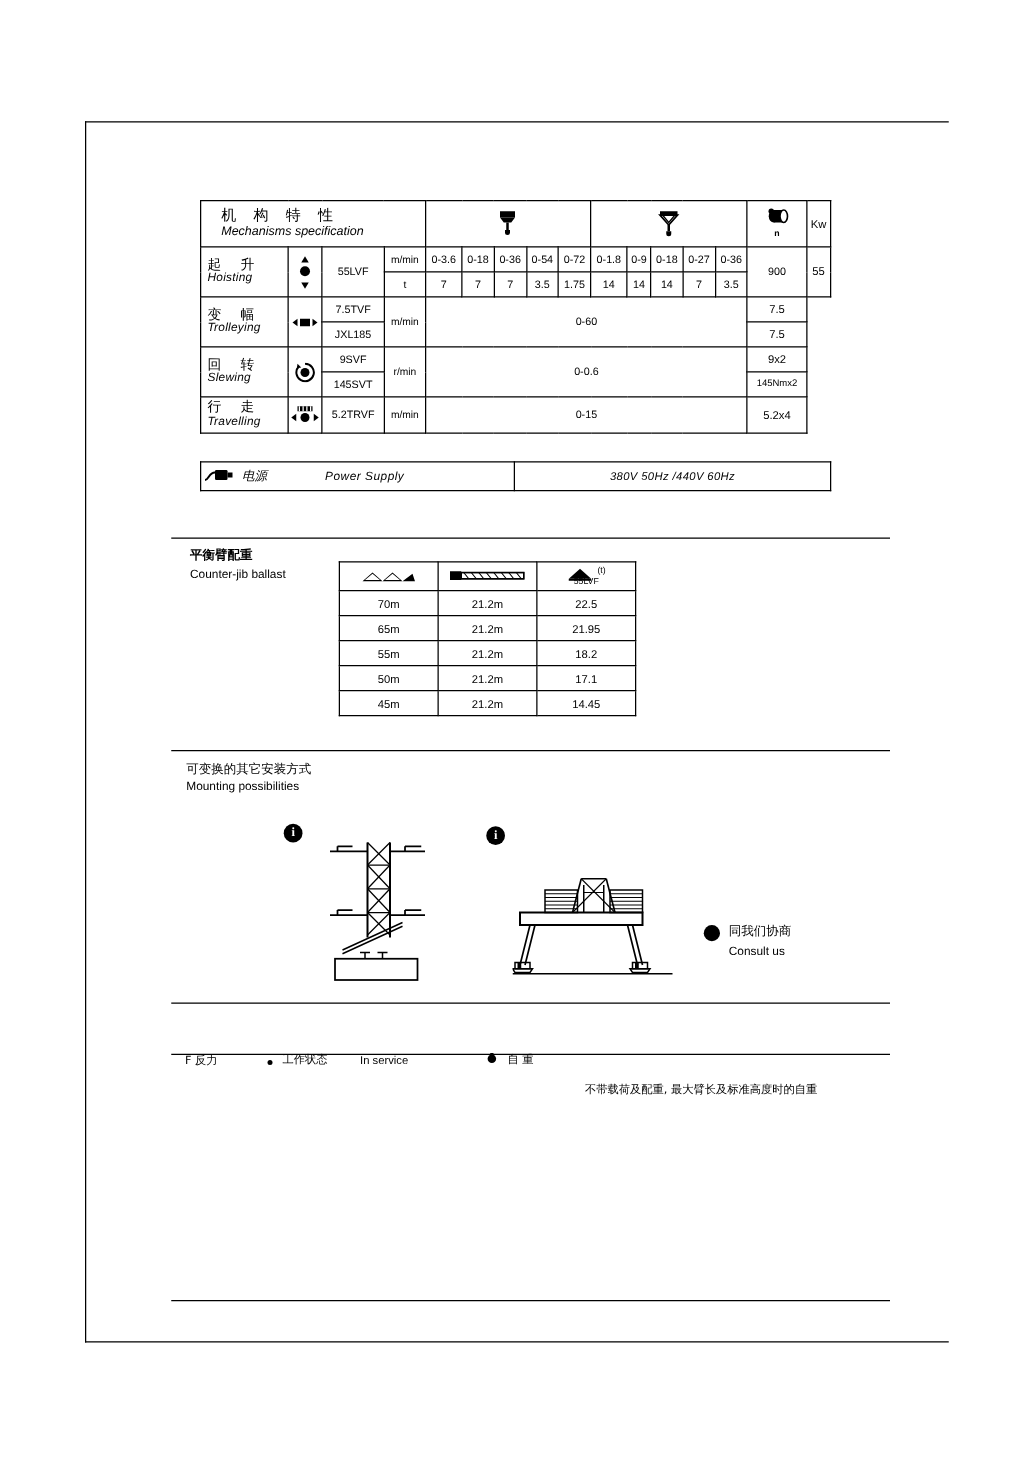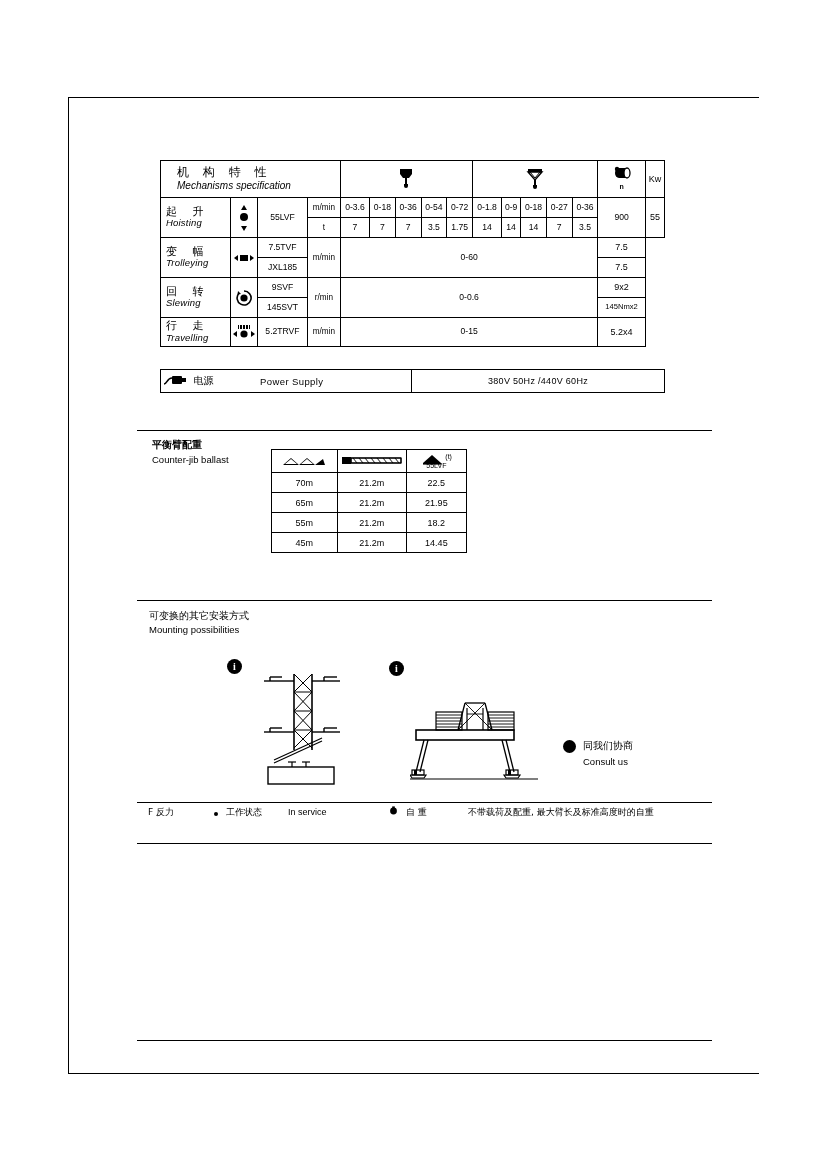--- a/index.html
+++ b/index.html
@@ -35,66 +35,66 @@
   .val{font-size:8.6px;}
   .kwcol{font-size:9px;}
 
   
   .icn{width:26px;}
   svg{display:block;margin:0 auto;}
 
   
   .pwr-wrap{position:absolute;left:160px;top:369px;}
   table.pwr{width:505px;font-size:9px;}
-  table.pwr td{height:22px;}
+  table.pwr td{height:22px;font-style:italic;}
   .pwr-l{width:250px;text-align:left;}
   .pwr-l .pl-ico{display:inline-block;width:30px;vertical-align:middle;}
   .pwr-l .pl-cn{display:inline-block;width:64px;font-size:10px;font-family:"DejaVu Sans",sans-serif;vertical-align:middle;}
   .pwr-l .pl-en{display:inline-block;font-size:9.5px;letter-spacing:0.4px;vertical-align:middle;}
   .pwr-l .pl-kva{display:inline-block;width:30px;text-align:center;font-size:9px;vertical-align:middle;}
   .pwr-v{font-size:9px;letter-spacing:0.3px;}
 
   
   .divider{position:absolute;height:0;border-top:1.3px solid #000;}
 
   
   .bal-label{position:absolute;left:152px;top:438px;font-size:9.5px;line-height:1.45;}
   .bal-label .cn{font-size:10px;font-weight:bold;font-family:"DejaVu Sans",sans-serif;display:block;}
   .bal-label .en{display:block;}
   .bal-wrap{position:absolute;left:271px;top:449px;}
-  table.bal{width:196px;font-size:9px;}
+  table.bal{width:238px;font-size:9px;}
   table.bal td{height:19px;width:70px;}
   table.bal td.hd{height:22px;}
   .bal-t{font-size:7px;}
 
   
   .mount-label{position:absolute;left:149px;top:608px;font-size:9.5px;line-height:1.5;}
   .mount-label .cn{display:block;font-size:10px;font-family:"DejaVu Sans",sans-serif;}
   .info-dot{
     position:absolute;width:15px;height:15px;border-radius:50%;background:#000;
     color:#fff;font-size:10px;font-weight:bold;text-align:center;line-height:15px;
     font-family:"Liberation Serif",serif;
   }
   .consult{position:absolute;left:583px;top:737px;font-size:9.5px;line-height:1.7;}
   .consult .cn{display:block;font-size:10px;font-family:Liberation Sans, sans-serif;}
   .consult-dot{position:absolute;left:563px;top:740px;width:13px;height:13px;border-radius:50%;background:#000;}
 
   
-  .legend{position:absolute;left:148px;top:806px;font-size:9px;line-height:1.55;}
+  .legend{position:absolute;left:148px;top:842px;font-size:9px;line-height:1.55;}
   .lg-row{display:flex;align-items:flex-start;}
   .lg-c1{width:58px;}
   .lg-c1 .cn{font-family:"DejaVu Sans",sans-serif;}
   .lg-mark{width:20px;text-align:center;padding-top:1px;}
   .dot-round{display:inline-block;width:4px;height:4px;border-radius:50%;background:#000;}
   .dot-square{display:inline-block;width:4px;height:4px;background:#000;}
   .lg-c2{width:62px;font-family:"DejaVu Sans",sans-serif;}
   .lg-c3{width:92px;}
   .lg-c4{width:26px;text-align:center;}
   .lg-c5{width:62px;font-family:"DejaVu Sans",sans-serif;}
-  .lg-c6{white-space:nowrap;}
+  .lg-c6{white-space:nowrap;margin-top:24px;}
   .lg-cnfont{font-family:"DejaVu Sans",sans-serif;}
 </style>
 </head>
 <body>
 
 <div class="page-frame"></div>
 
 <div class="mech-wrap">
 <table class="mech">
 
@@ -320,20 +320,25 @@
   </tr>
   <tr>
     <td>65m</td>
     <td>21.2m</td>
     <td>21.95</td>
   </tr>
   <tr>
     <td>55m</td>
     <td>21.2m</td>
     <td>18.2</td>
+  </tr>
+  <tr>
+    <td>50m</td>
+    <td>21.2m</td>
+    <td>17.1</td>
   </tr>
   <tr>
     <td>45m</td>
     <td>21.2m</td>
     <td>14.45</td>
   </tr>
 </tbody>
     </table>
 </div>
 

